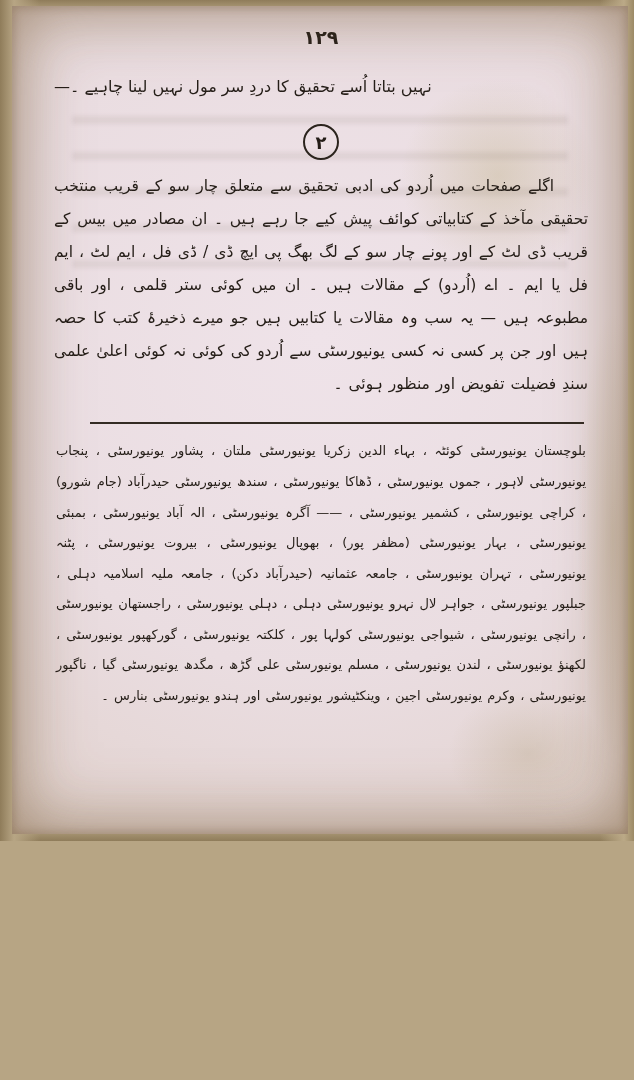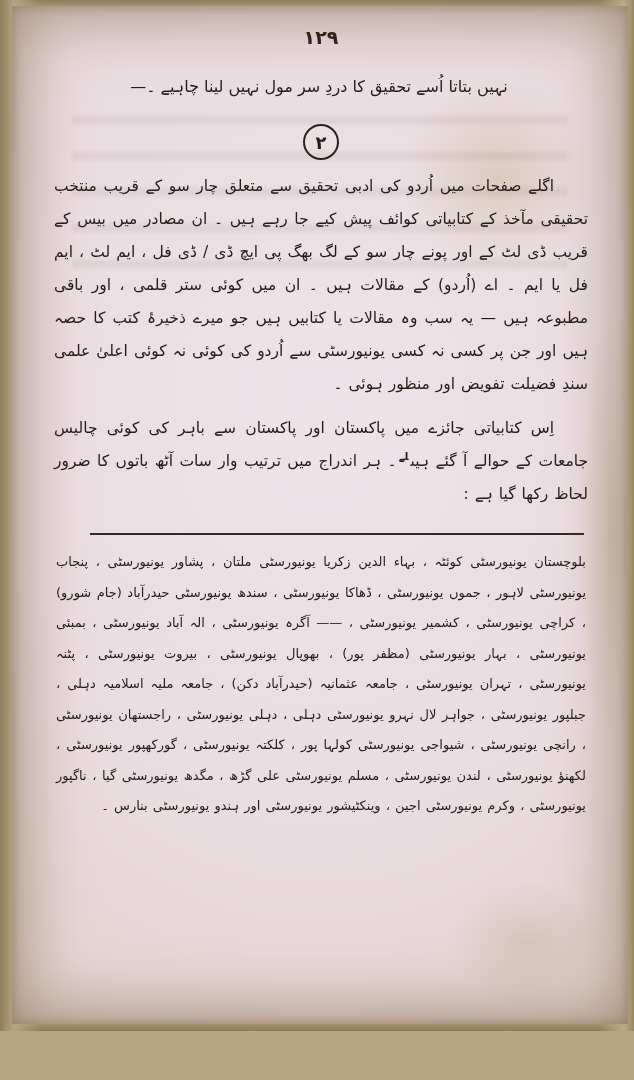--- a/index.html
+++ b/index.html
@@ -9,21 +9,21 @@
   body {
     width: 634px;
     height: 1080px;
     overflow: hidden;
     background: #b7a584;
     font-family: "DejaVu Sans", sans-serif;
   }
   .scan {
     position: relative;
     width: 634px;
-    height: 1031px;
+    height: 841px;
     background:
       linear-gradient(90deg, #8f7c5a 0px, #b7a584 14px, rgba(183,165,132,0) 40px),
       linear-gradient(270deg, #9c8a66 0px, #bba987 10px, rgba(183,165,132,0) 34px),
       linear-gradient(180deg, #8f7c5a 0px, rgba(183,165,132,0) 12px),
       linear-gradient(0deg, #8f7c5a 0px, rgba(183,165,132,0) 14px),
       #b7a584;
   }
   .page {
     position: absolute;
     top: 6px; bottom: 7px; left: 12px; right: 6px;
@@ -73,21 +73,21 @@
   .page-number {
     text-align: center;
     font-size: 19px;
     font-weight: bold;
     letter-spacing: 3px;
     margin-top: 8px;
     color: #2a221b;
   }
   .intro-line {
     direction: rtl;
-    text-align: center;
+    text-align: left;
     font-size: 16px;
     margin: 24px 4px 0 0;
     line-height: 1.9;
   }
   .section-wrap {
     text-align: center;
     margin: 22px 0 6px 0;
   }
   .section-circle {
     display: inline-flex;
@@ -152,21 +152,20 @@
       <div class="page-number">۱۲۹</div>
 
       <p class="intro-line">نہیں بتاتا اُسے تحقیق کا دردِ سر مول نہیں لینا چاہیے ۔—</p>
 
       <div class="section-wrap">
         <span class="section-circle">۲</span>
       </div>
 
       <p class="para"><span>اگلے صفحات میں اُردو کی ادبی تحقیق سے متعلق چار سو کے قریب منتخب تحقیقی مآخذ کے کتابیاتی کوائف پیش کیے جا رہے ہیں ۔ ان مصادر میں بیس کے قریب ڈی لٹ کے اور پونے چار سو کے لگ بھگ پی ایچ ڈی / ڈی فل ، ایم لٹ ، ایم فل یا ایم ۔ اے (اُردو) کے مقالات ہیں ۔ ان میں کوئی ستر قلمی ، اور باقی مطبوعہ ہیں — یہ سب وہ مقالات یا کتابیں ہیں جو میرے ذخیرۂ کتب کا حصہ ہیں اور جن پر کسی نہ کسی یونیورسٹی سے اُردو کی کوئی نہ کوئی اعلیٰ علمی سندِ فضیلت تفویض اور منظور ہوئی ۔</span></p>
 
-      <p class="para second"><span>اِس کتابیاتی جائزے میں پاکستان اور پاکستان سے باہر کی کوئی چالیس جامعات کے حوالے آ گئے ہیں</span><sup class="ref-mark">لے</sup><span>۔ ہر اندراج میں ترتیب وار سات آٹھ باتوں کا ضرور لحاظ رکھا گیا ہے :</span></p>
 
       <hr class="footnote-rule">
 
 
       <p class="footnote"><span>بلوچستان یونیورسٹی کوئٹہ ، بہاء الدین زکریا یونیورسٹی ملتان ، پشاور یونیورسٹی ، پنجاب یونیورسٹی لاہور ، جموں یونیورسٹی ، ڈھاکا یونیورسٹی ، سندھ یونیورسٹی حیدرآباد (جام شورو) ، کراچی یونیورسٹی ، کشمیر یونیورسٹی ، —— آگرہ یونیورسٹی ، الہ آباد یونیورسٹی ، بمبئی یونیورسٹی ، بہار یونیورسٹی (مظفر پور) ، بھوپال یونیورسٹی ، بیروت یونیورسٹی ، پٹنہ یونیورسٹی ، تہران یونیورسٹی ، جامعہ عثمانیہ (حیدرآباد دکن) ، جامعہ ملیہ اسلامیہ دہلی ، جبلپور یونیورسٹی ، جواہر لال نہرو یونیورسٹی دہلی ، دہلی یونیورسٹی ، راجستھان یونیورسٹی ، رانچی یونیورسٹی ، شیواجی یونیورسٹی کولہا پور ، کلکتہ یونیورسٹی ، گورکھپور یونیورسٹی ، لکھنؤ یونیورسٹی ، لندن یونیورسٹی ، مسلم یونیورسٹی علی گڑھ ، مگدھ یونیورسٹی گیا ، ناگپور یونیورسٹی ، وکرم یونیورسٹی اجین ، وینکٹیشور یونیورسٹی اور ہندو یونیورسٹی بنارس ۔</span></p>
 
     </div>
 
     <div class="vignette"></div>
   </div>

